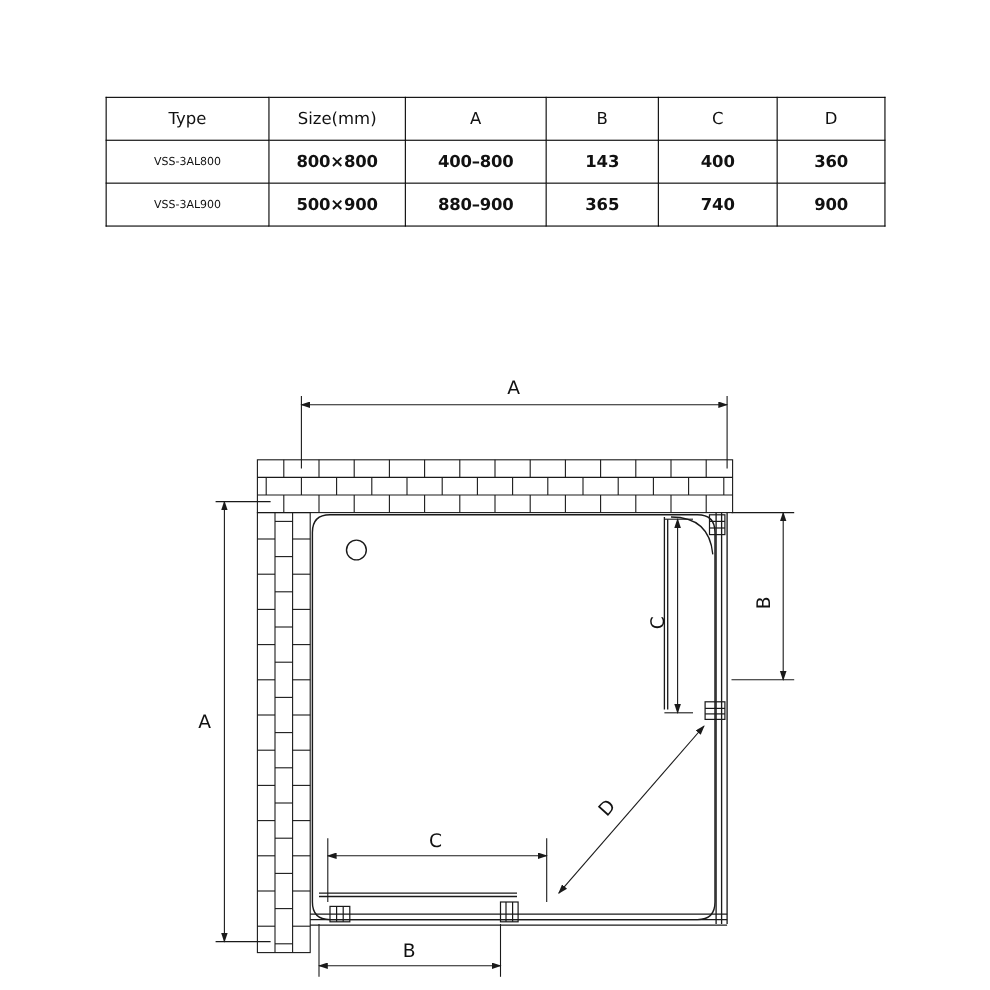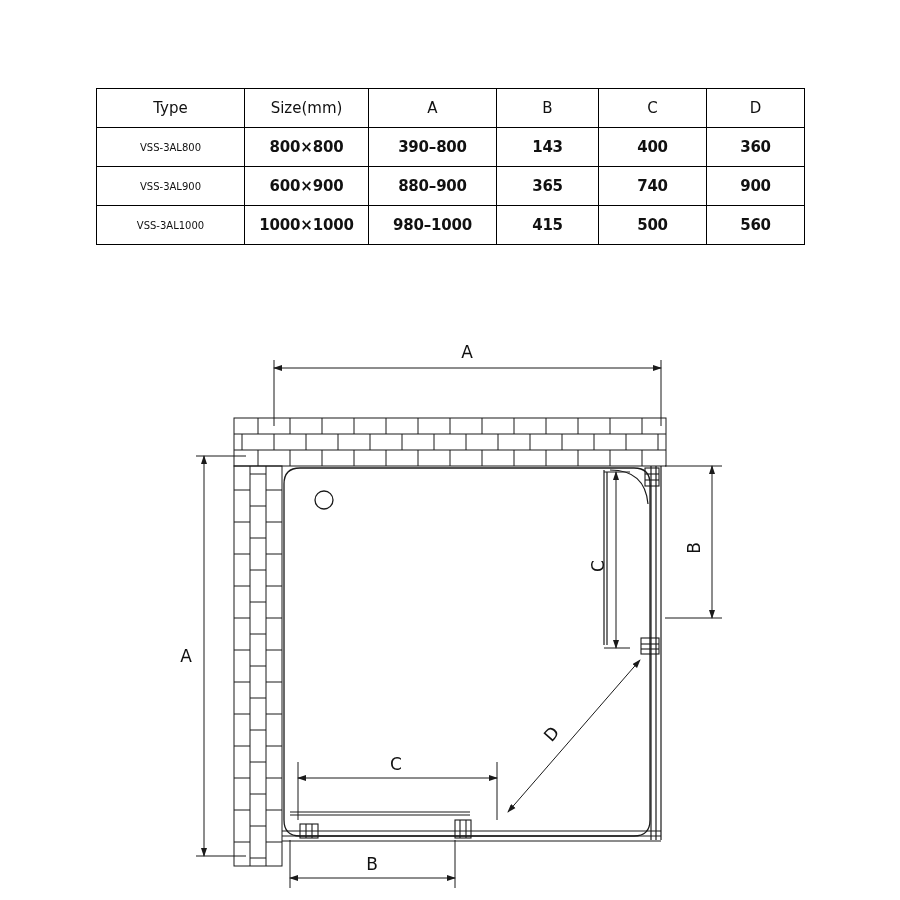--- a/index.html
+++ b/index.html
@@ -93,40 +93,32 @@
         <th>A</th>
         <th>B</th>
         <th>C</th>
         <th>D</th>
       </tr>
     </thead>
     <tbody>
       <tr>
         <td class="type-cell">VSS-3AL800</td>
         <td class="mono">800×800</td>
-        <td class="mono">390–800</td>
+        <td class="mono">400–800</td>
         <td class="mono">143</td>
         <td class="mono">400</td>
         <td class="mono">360</td>
       </tr>
       <tr>
         <td class="type-cell">VSS-3AL900</td>
-        <td class="mono">600×900</td>
+        <td class="mono">500×900</td>
         <td class="mono">880–900</td>
         <td class="mono">365</td>
         <td class="mono">740</td>
         <td class="mono">900</td>
-      </tr>
-      <tr>
-        <td class="type-cell">VSS-3AL1000</td>
-        <td class="mono">1000×1000</td>
-        <td class="mono">980–1000</td>
-        <td class="mono">415</td>
-        <td class="mono">500</td>
-        <td class="mono">560</td>
       </tr>
     </tbody>
   </table>
 </div>
 
 <div class="drawing">
 <svg width="900" height="600" viewBox="0 0 900 600" xmlns="http://www.w3.org/2000/svg">
   <defs>
     <marker id="arrS" markerWidth="9" markerHeight="9" refX="8" refY="3" orient="auto" markerUnits="strokeWidth">
       <path d="M0,0 L9,3 L0,6 z" fill="#1a1a1a"></path>

